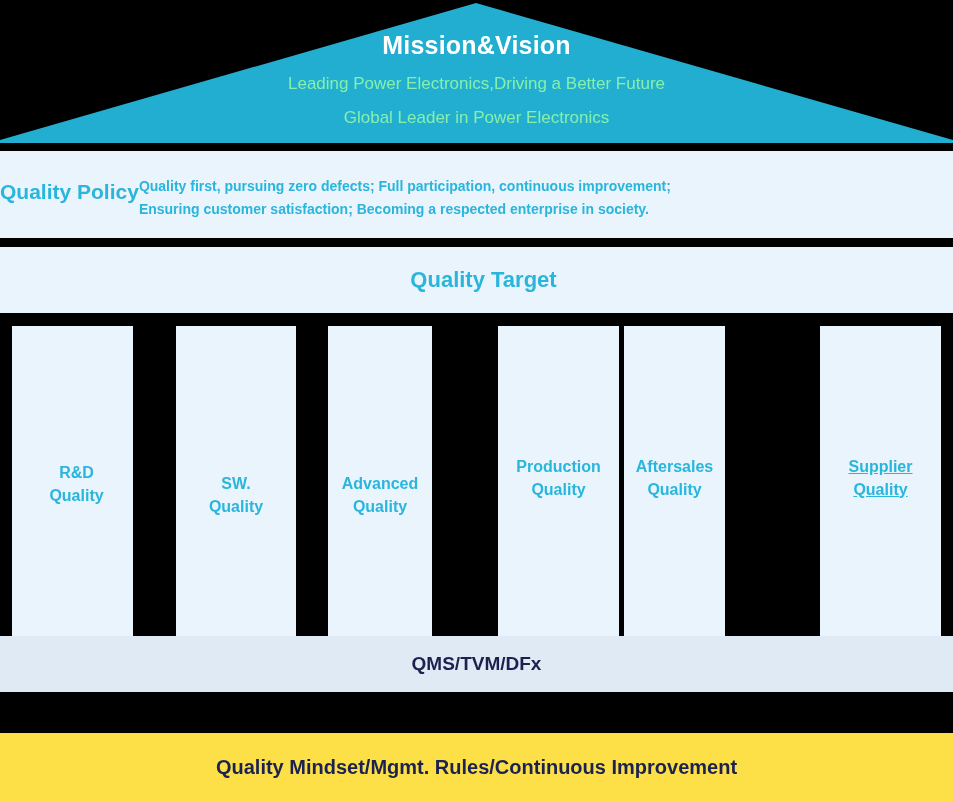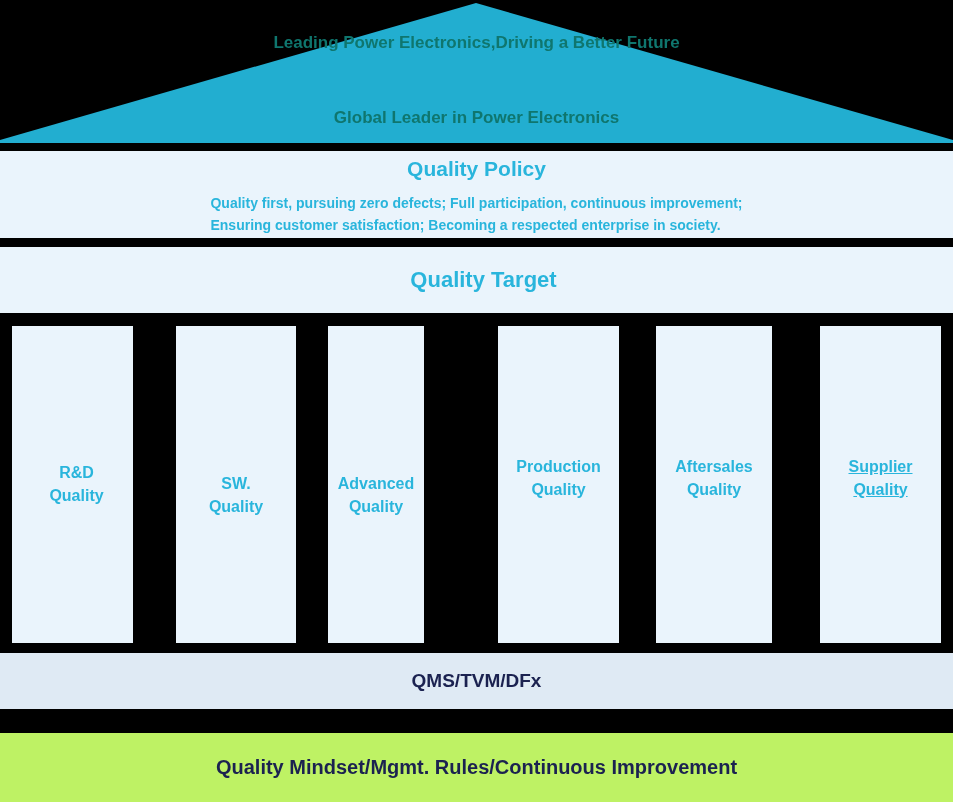--- a/index.html
+++ b/index.html
@@ -47,37 +47,35 @@
     pointer-events: none;
   }
   .roof-title {
     color: #ffffff;
     font-size: 25px;
     font-weight: bold;
     letter-spacing: 0.2px;
     margin-bottom: 14px;
   }
   .roof-line {
-    color: #0f766e;
+    color: #86efac;
     font-size: 17px;
-    font-weight: bold;
+    font-weight: normal;
     margin-bottom: 14px;
-    margin-top: 41px;
   }
   .roof-line.last { margin-bottom: 0; }
 
   
   .band {
     position: absolute;
     left: 0;
     width: 953px;
     background: #eaf4fc;
     box-sizing: border-box;
     display: flex;
-    flex-direction: column;
     align-items: center;
     justify-content: center;
   }
 
   .band-title {
     color: #29b5dc;
     font-size: 21px;
     font-weight: bold;
   }
   .band-sub {
@@ -126,28 +124,28 @@
   .pillar-label {
     color: #29b5dc;
     font-size: 16px;
     font-weight: bold;
     line-height: 1.42;
     white-space: pre-line;
   }
 
   
   #foundation-1 {
-    top: 653px;
+    top: 636px;
     height: 56px;
     background: #dfeaf4;
   }
   #foundation-2 {
     top: 733px;
     height: 69px;
-    background: #bef264;
+    background: #fde047;
   }
   .foundation-text {
     color: #1b2250;
     font-weight: bold;
   }
   #foundation-1 .foundation-text { font-size: 19px; }
   #foundation-2 .foundation-text { font-size: 20px; }
 </style>
 </head>
 <body>
@@ -179,29 +177,29 @@
 
   <div id="pillars">
     <div class="pillar" style="left: 12px; width: 121px; padding-left: 8px;">
       <div class="pillar-label">R&amp;D
 Quality</div>
     </div>
     <div class="pillar" style="left: 176px; width: 120px;">
       <div class="pillar-label" style="transform: translateY(11px);">SW.
 Quality</div>
     </div>
-    <div class="pillar" style="left: 328px; width: 96px;">
+    <div class="pillar" style="left: 328px; width: 104px;">
       <div class="pillar-label" style="transform: translateY(11px);">Advanced
 Quality</div>
     </div>
     <div class="pillar" style="left: 498px; width: 121px;">
       <div class="pillar-label" style="transform: translateY(-6px);">Production
 Quality</div>
     </div>
-    <div class="pillar" style="left: 656px; width: 116px;">
+    <div class="pillar" style="left: 624px; width: 101px;">
       <div class="pillar-label" style="transform: translateY(-6px);">Aftersales
 Quality</div>
     </div>
     <div class="pillar" style="left: 820px; width: 121px;">
       <div class="pillar-label" style="transform: translateY(-6px); text-decoration: underline;">Supplier
 Quality</div>
     </div>
   </div>
 
   <div class="band" id="foundation-1">

